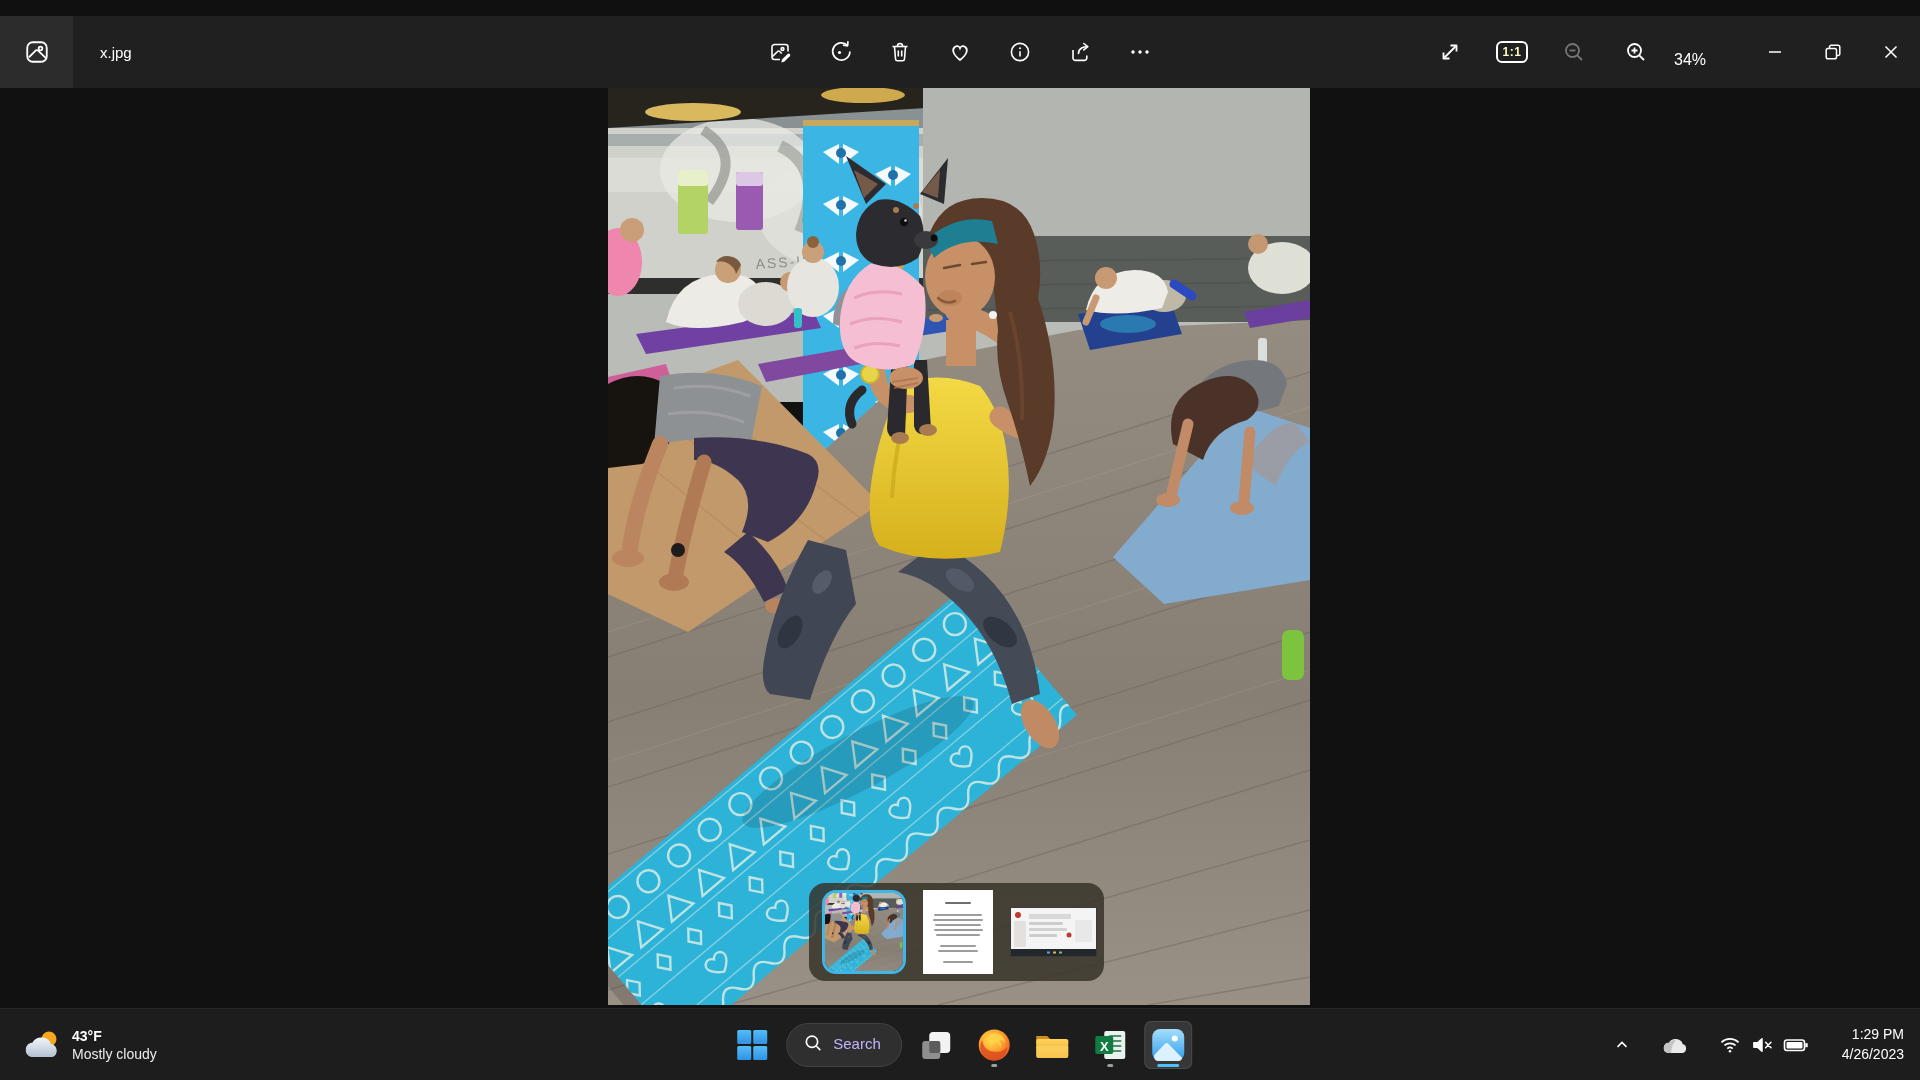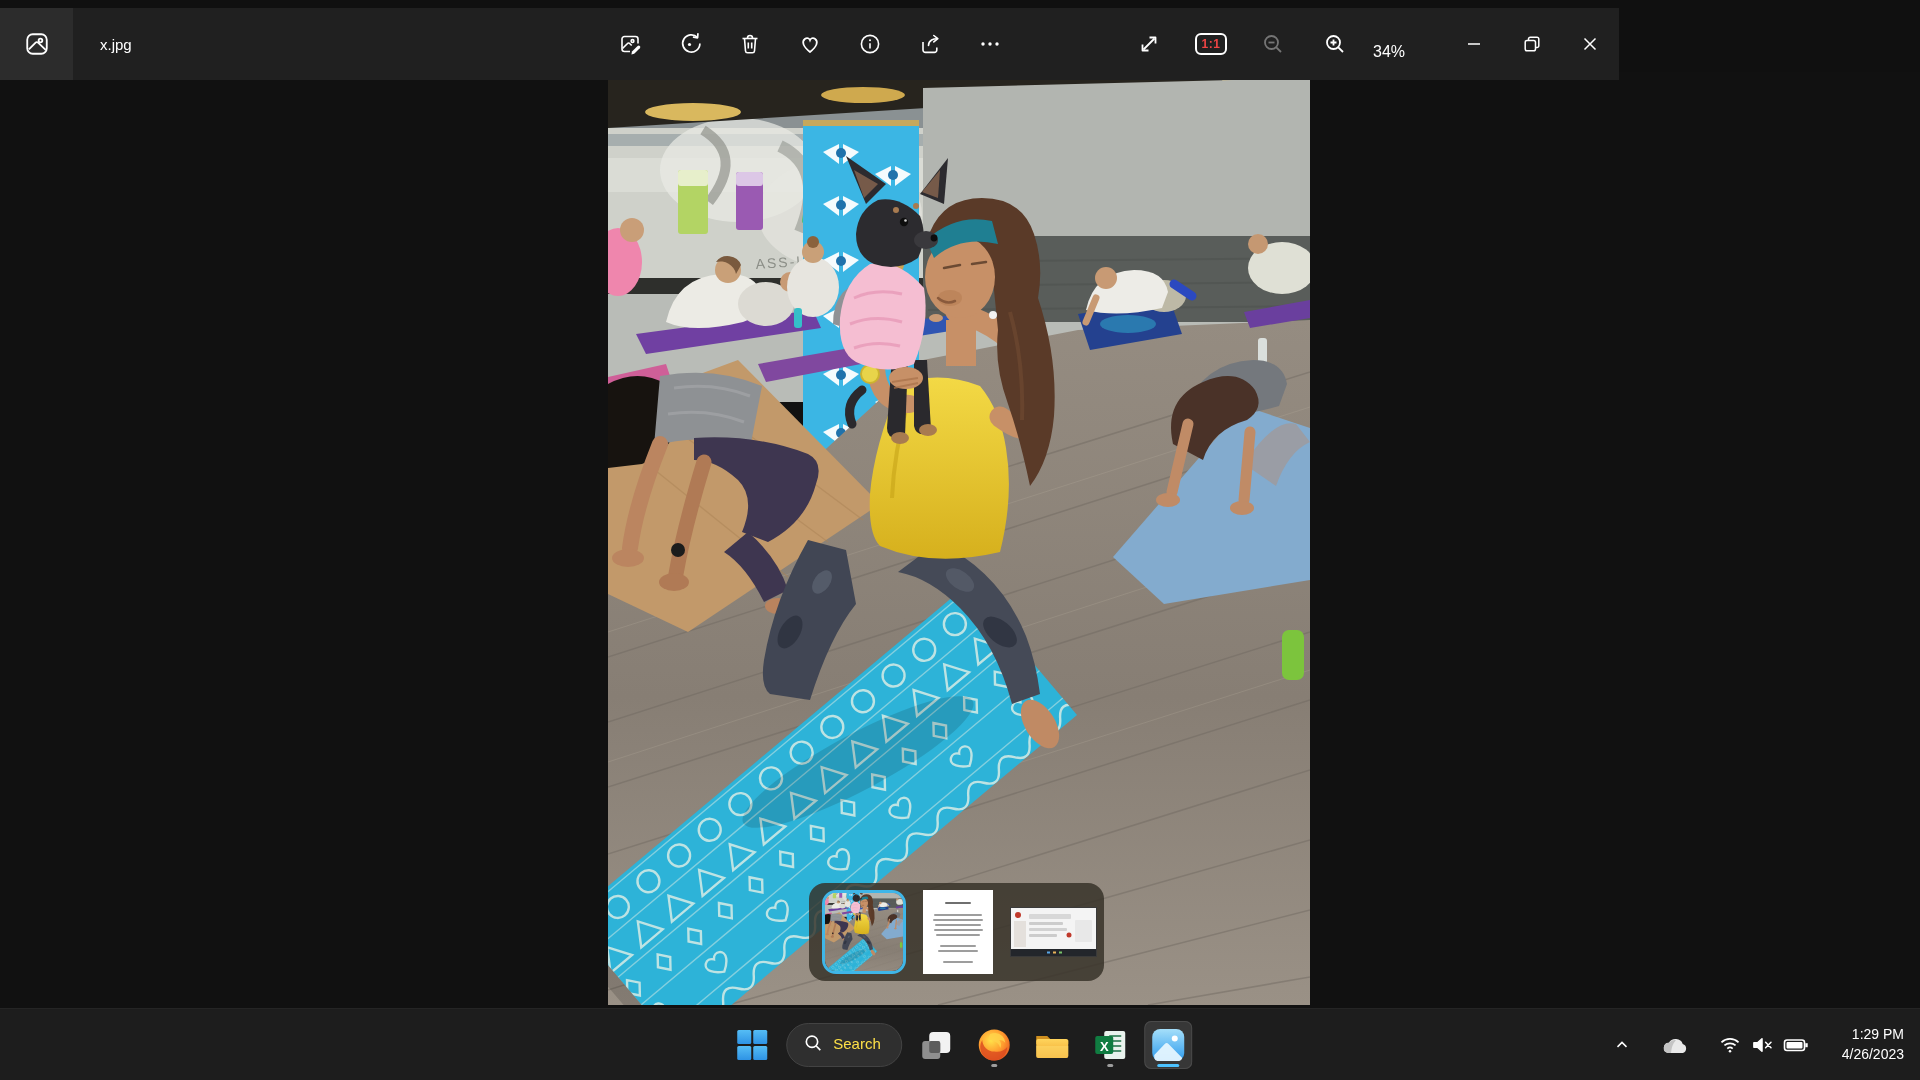--- a/index.html
+++ b/index.html
@@ -9,38 +9,38 @@
     width:1920px; height:1080px; overflow:hidden; position:relative;
     background:#101010; color:#fff;
     font-family:"Liberation Sans","DejaVu Sans",sans-serif;
     -webkit-font-smoothing:antialiased;
   }
   svg { display:block; }
   button { font-family:inherit; cursor:default; }
 
   
   .titlebar {
-    position:absolute; top:8px; left:0; width:1619px; height:72px;
+    position:absolute; top:16px; left:0; width:1920px; height:72px;
     background:#202020; z-index:30;
   }
   .app-btn {
     position:absolute; left:0; top:0; width:73px; height:72px;
     background:#2c2c2c; border:none; display:flex; align-items:center; justify-content:center;
   }
   .filename {
     position:absolute; left:100px; top:0; height:72px; display:flex; align-items:center;
     font-size:15px; color:#fff;
   }
   .tb-center {
     position:absolute; left:50%; top:0; transform:translateX(-50%);
     height:72px; display:flex; align-items:center; gap:12px;
   }
   .icon-btn {
     width:48px; height:48px; background:transparent; border:none; border-radius:6px;
-    display:flex; align-items:center; justify-content:center; color:#ef4444;
+    display:flex; align-items:center; justify-content:center; color:#fef9c3;
   }
   .tb-right {
     position:absolute; right:0; top:0; height:72px; display:flex; align-items:center;
   }
   .zoom-group { display:flex; align-items:center; gap:14px; margin-right:26px; }
   .ratio-badge {
     border:2px solid #fff; border-radius:6px; padding:2px 5px;
     font-size:12px; font-weight:bold; letter-spacing:0.5px;
   }
   .zoom-level { font-size:16px; min-width:46px; text-align:left;margin-top:16px; }
@@ -98,21 +98,21 @@
     display:flex; align-items:center; justify-content:center; position:relative;
   }
   .task-btn.active { background:#373737; box-shadow:0 0 0 1px #4a4a4a inset; }
   .run-dot {
     position:absolute; bottom:2px; left:50%; transform:translateX(-50%);
     width:6px; height:3px; border-radius:2px; background:#9d9d9d;
   }
   .run-dot.accent { width:22px; background:#4cc2ff; }
   .search-pill {
     height:44px; border-radius:22px; background:#2f2f2f; border:1px solid #434343;
-    display:flex; align-items:center; gap:10px; padding:0 20px 4px 16px; color:#fde047; font-size:15px;
+    display:flex; align-items:center; gap:10px; padding:0 20px 4px 16px; color:#c4b5fd; font-size:15px;
   }
   .tray {
     position:absolute; right:8px; top:0; height:72px; display:flex; align-items:center; gap:16px;
   }
   .tray-btn {
     height:44px; border:none; background:transparent; border-radius:6px; color:#fff;
     display:flex; align-items:center; justify-content:center; padding:0 7px; gap:10px;
   }
   .clock {
     text-align:right; font-size:14px; line-height:1.4; padding:0 8px 0 10px; border:none;
@@ -556,20 +556,32 @@
       <rect x="64" y="12" width="17" height="22" rx="1" fill="#e8e8e8"></rect>
       <rect x="0" y="41" width="85" height="7" fill="#23262b"></rect>
       <rect x="36" y="43.5" width="3" height="2" fill="#58a6e8"></rect>
       <rect x="42" y="43.5" width="3" height="2" fill="#e8b158"></rect>
       <rect x="48" y="43.5" width="3" height="2" fill="#7ac46a"></rect>
     </svg>
   </button>
 </div>
 
 <footer class="taskbar">
+  <button class="weather">
+    <span>
+      <svg width="40" height="32" viewBox="0 0 40 32">
+        <circle cx="27" cy="10" r="7.5" fill="#f6a821"></circle>
+        <path d="M9 28 a7.5 7.5 0 0 1 1.5-14.6 a10 9 0 0 1 18.5 1.6 a6.8 6.8 0 0 1 1.5 13z" fill="url(#cloudG)"></path>
+      </svg>
+    </span>
+    <span class="weather-text">
+      <span class="weather-temp">43°F</span>
+      <span class="weather-cond">Mostly cloudy</span>
+    </span>
+  </button>
 
   <div class="tb-apps">
     <button class="task-btn">
       <span>
         <svg width="34" height="34" viewBox="0 0 34 34">
           <rect x="2" y="2" width="14" height="14" rx="1.5" fill="url(#startG)"></rect>
           <rect x="18" y="2" width="14" height="14" rx="1.5" fill="url(#startG)"></rect>
           <rect x="2" y="18" width="14" height="14" rx="1.5" fill="url(#startG)"></rect>
           <rect x="18" y="18" width="14" height="14" rx="1.5" fill="url(#startG)"></rect>
         </svg>

